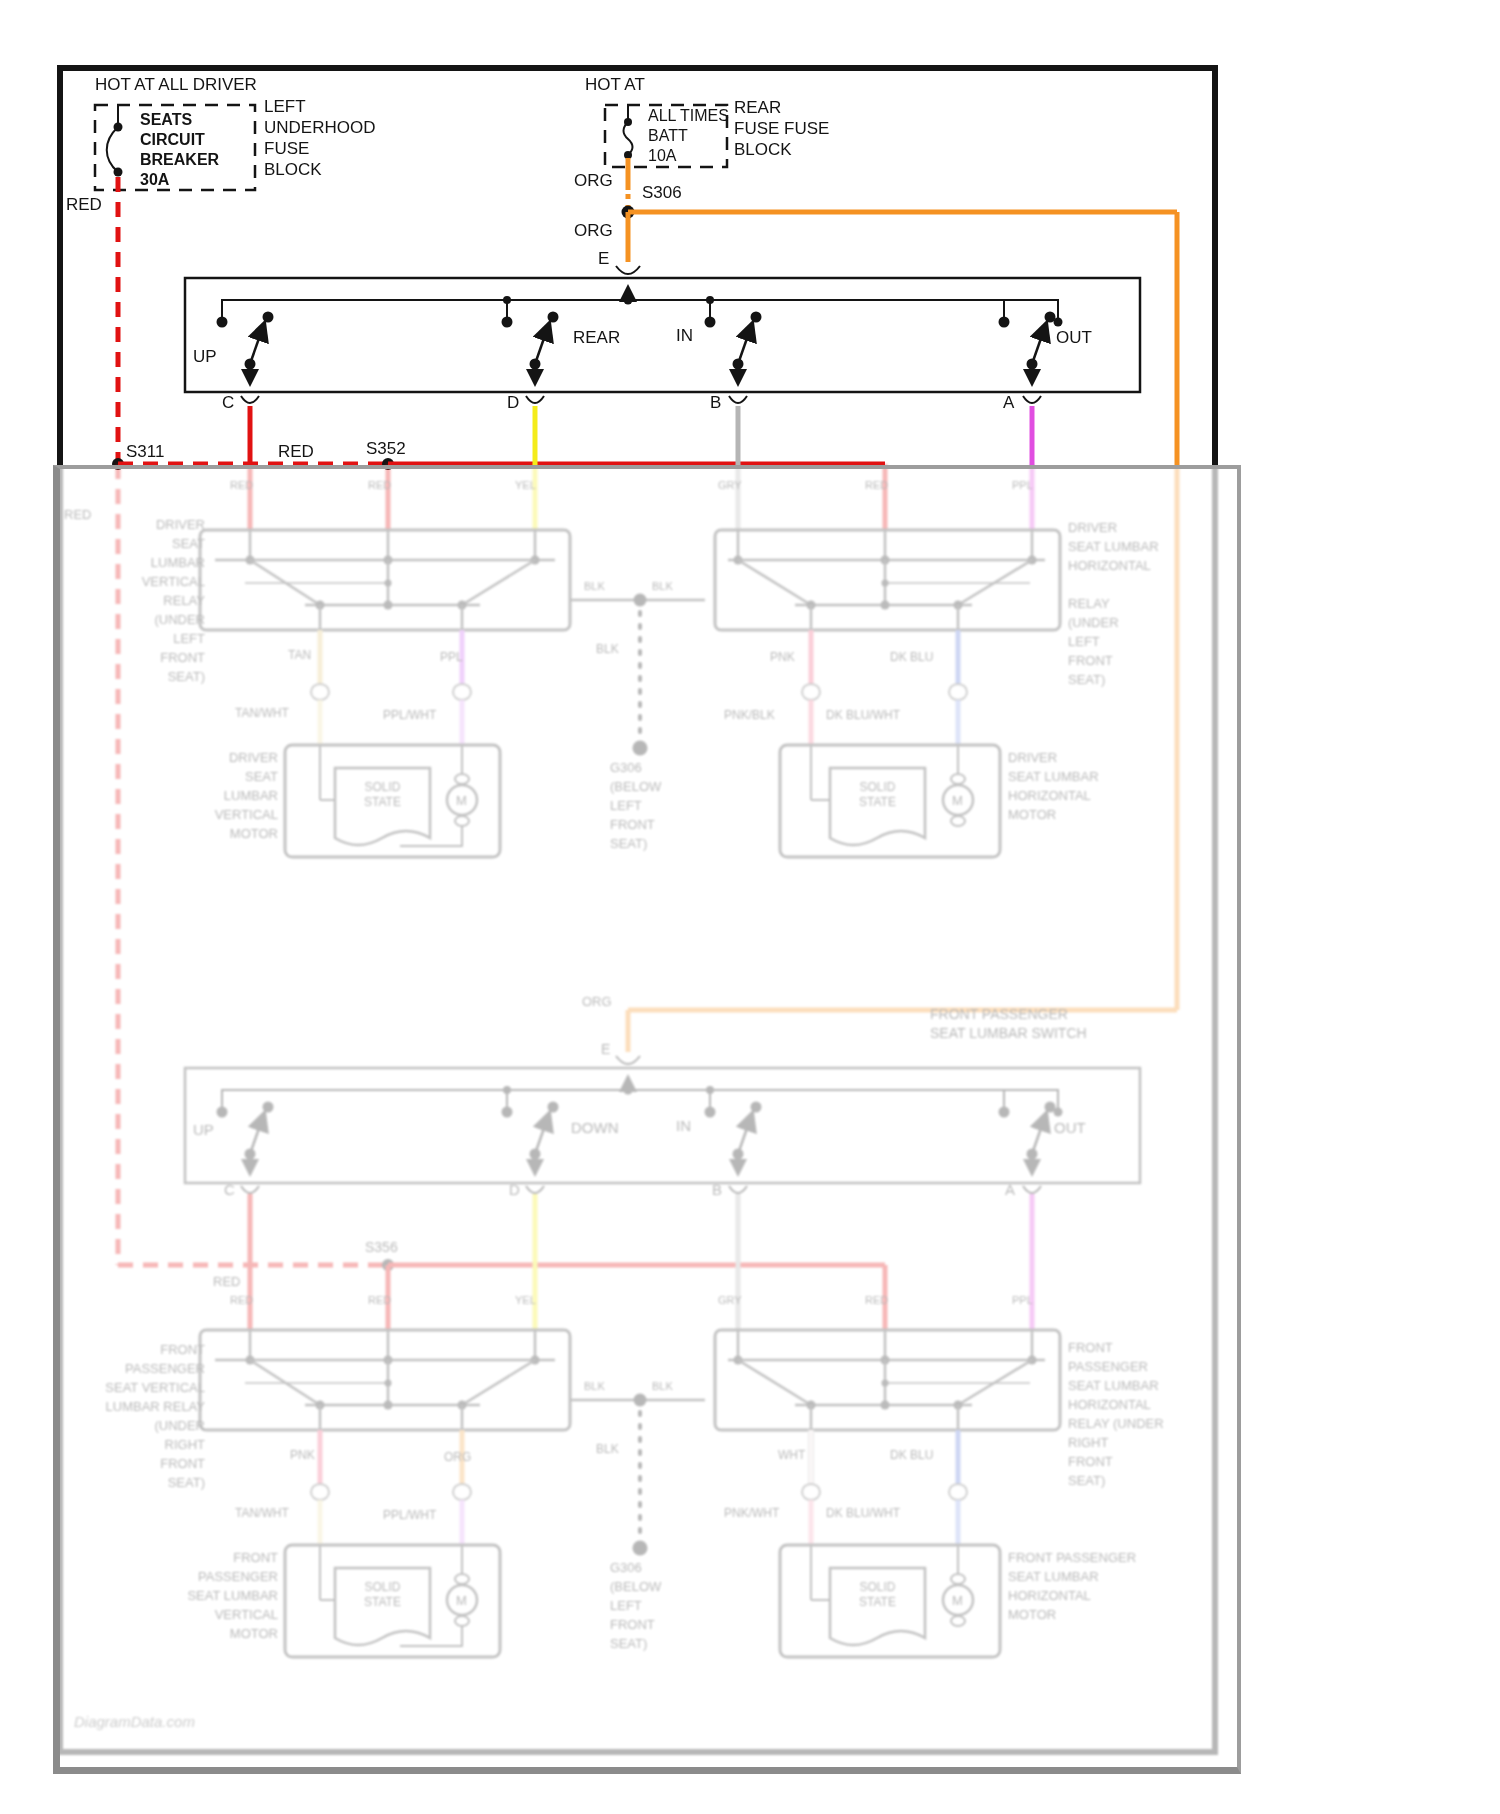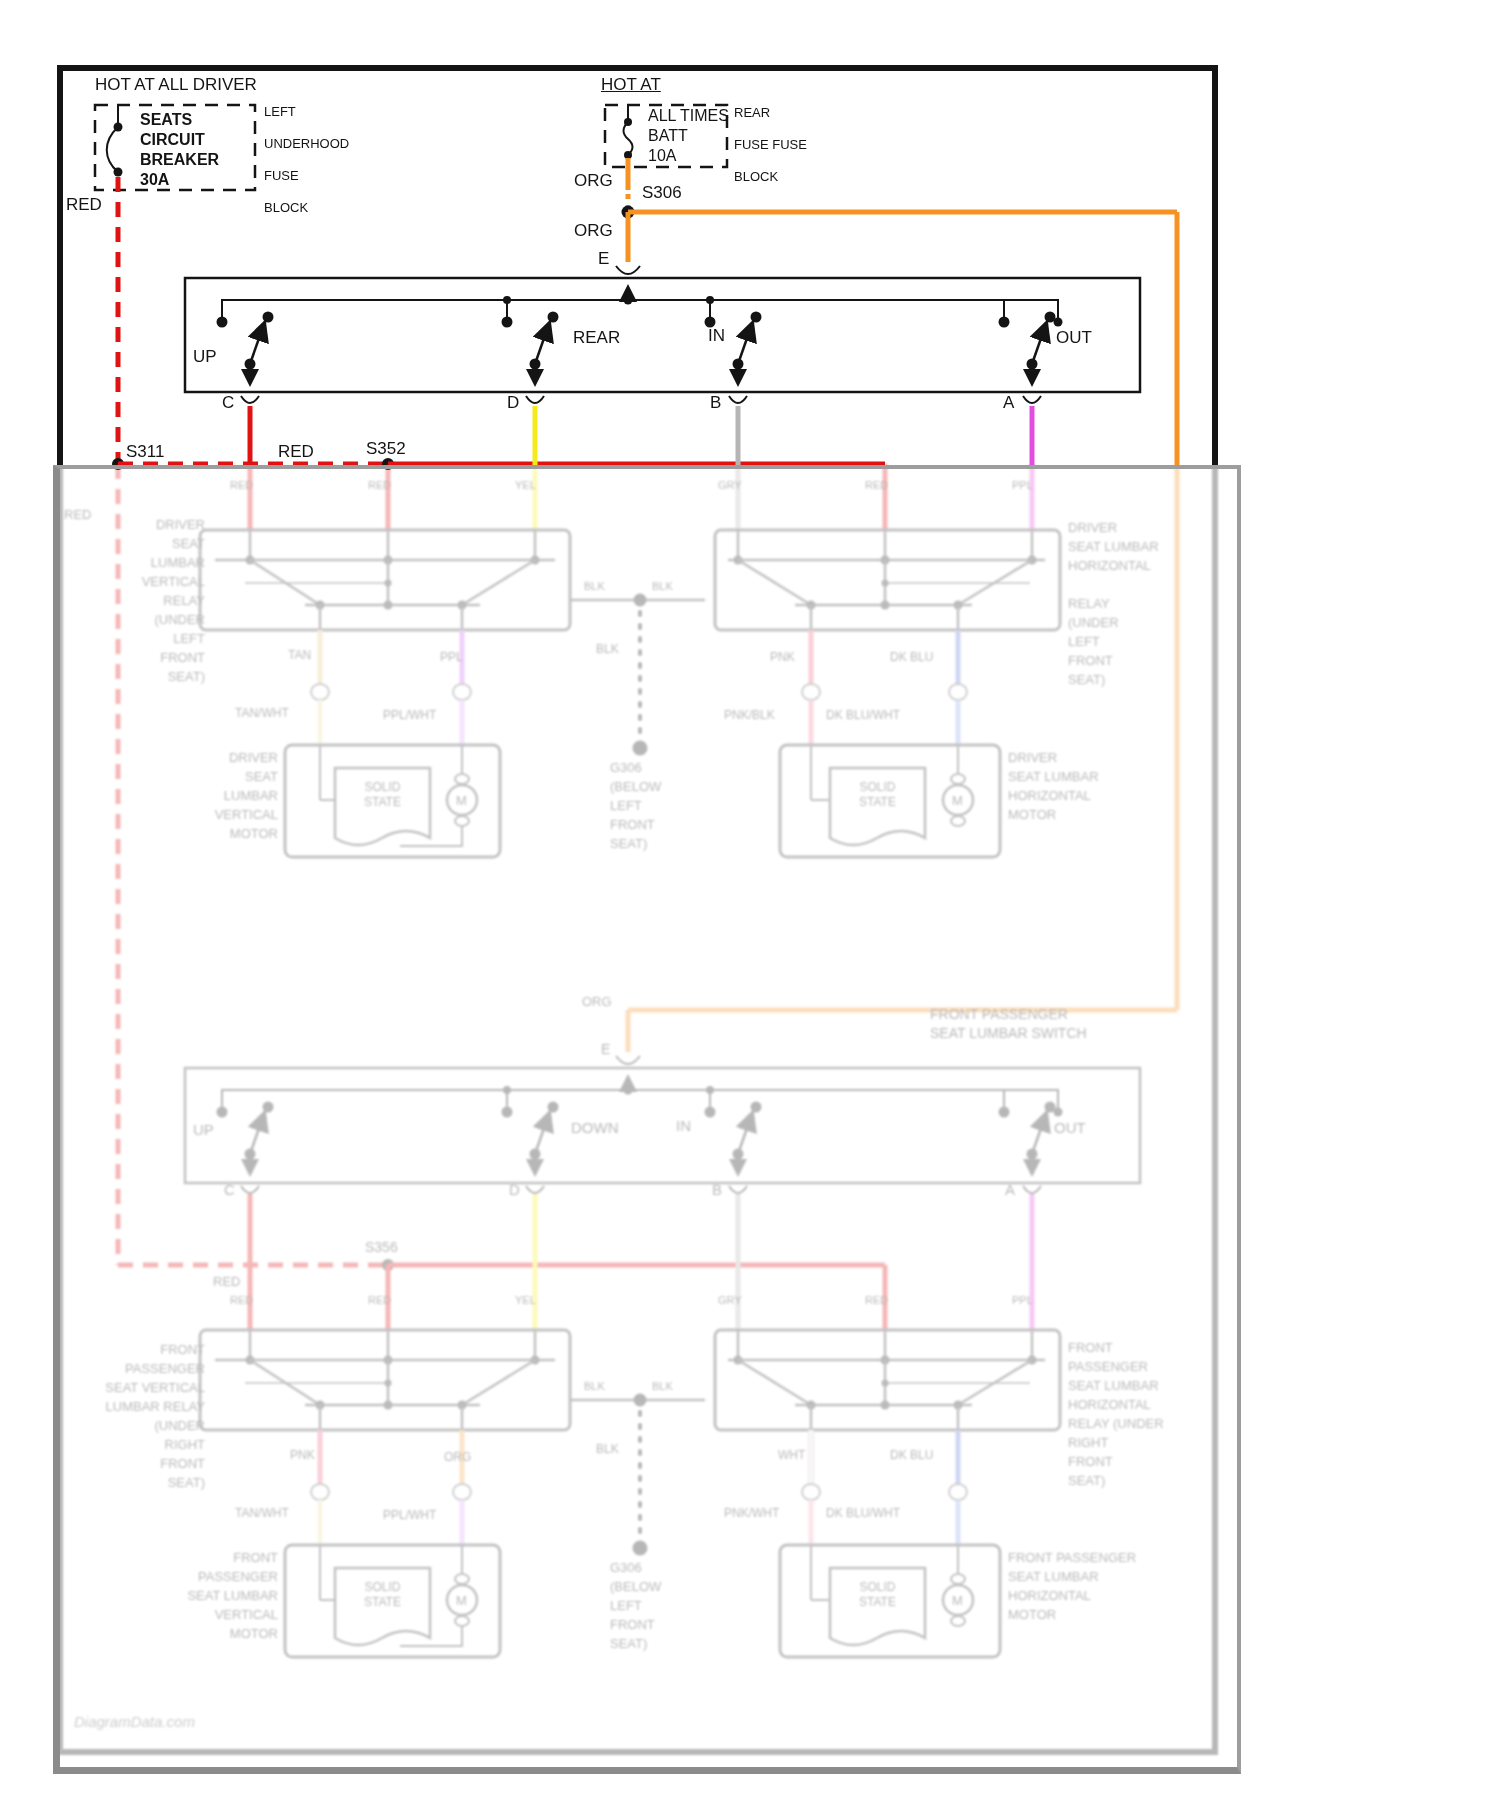--- a/index.html
+++ b/index.html
@@ -1,21 +1,21 @@
 <!DOCTYPE html>
 <html><head>
 <meta charset="utf-8">
 <style>
   html,body{margin:0;padding:0;background:#fff;}
   .canvas{position:relative;width:1500px;height:1814px;background:#fff;overflow:hidden;
           font-family:"Liberation Sans", sans-serif;color:#141414;}
   svg{position:absolute;left:0;top:0;}
   .lbl{position:absolute;white-space:pre-line;color:#141414;}
   .f17{font-size:17px;line-height:22px;}
-  .f17b{font-size:13px;line-height:32px;}
+  .f17b{font-size:17px;line-height:21px;}
   .f16{font-size:16px;line-height:20px;}
   .f15{font-size:15px;line-height:19px;}
   .f14{font-size:14px;line-height:19px;}
   .f13{font-size:13px;line-height:19px;}
   .f12{font-size:12px;line-height:15px;}
   .f11{font-size:11px;line-height:13px;}
   .r{text-align:right;}
   .c{text-align:center;}
   .it{font-style:italic;color:#555;}
   .faded{position:absolute;left:0;top:0;width:1500px;height:1814px;
@@ -109,34 +109,34 @@
   <div class="lbl f17" style="left:95px;top:74px;">HOT AT ALL DRIVER</div>
   <div class="lbl f16" style="left:140px;top:110px;font-weight:bold;">SEATS
 CIRCUIT
 BREAKER
 30A</div>
   <div class="lbl f17b" style="left:264px;top:96px;">LEFT
 UNDERHOOD
 FUSE
 BLOCK</div>
   <div class="lbl f17" style="left:66px;top:194px;">RED</div>
-  <div class="lbl f17" style="left:601px;top:74px;text-decoration:underline;">HOT AT</div>
+  <div class="lbl f17" style="left:585px;top:74px;">HOT AT</div>
   <div class="lbl f16" style="left:648px;top:106px;">ALL TIMES
 BATT
 10A</div>
   <div class="lbl f17b" style="left:734px;top:97px;">REAR
 FUSE FUSE
 BLOCK</div>
   <div class="lbl f17" style="left:574px;top:170px;">ORG</div>
   <div class="lbl f17" style="left:642px;top:182px;">S306</div>
   <div class="lbl f17" style="left:574px;top:220px;">ORG</div>
   <div class="lbl f17" style="left:598px;top:248px;">E</div>
   <div class="lbl f17" style="left:193px;top:346px;">UP</div>
   <div class="lbl f17" style="left:573px;top:327px;">REAR</div>
-  <div class="lbl f17" style="left:676px;top:325px;margin-left:32px;">IN</div>
+  <div class="lbl f17" style="left:676px;top:325px;">IN</div>
   <div class="lbl f17" style="left:1056px;top:327px;">OUT</div>
   <div class="lbl f17" style="left:222px;top:392px;">C</div>
   <div class="lbl f17" style="left:507px;top:392px;">D</div>
   <div class="lbl f17" style="left:710px;top:392px;">B</div>
   <div class="lbl f17" style="left:1003px;top:392px;">A</div>
   <div class="lbl f17" style="left:126px;top:441px;">S311</div>
   <div class="lbl f17" style="left:278px;top:441px;">RED</div>
   <div class="lbl f17" style="left:366px;top:438px;">S352</div>
 
   <div class="faded">

